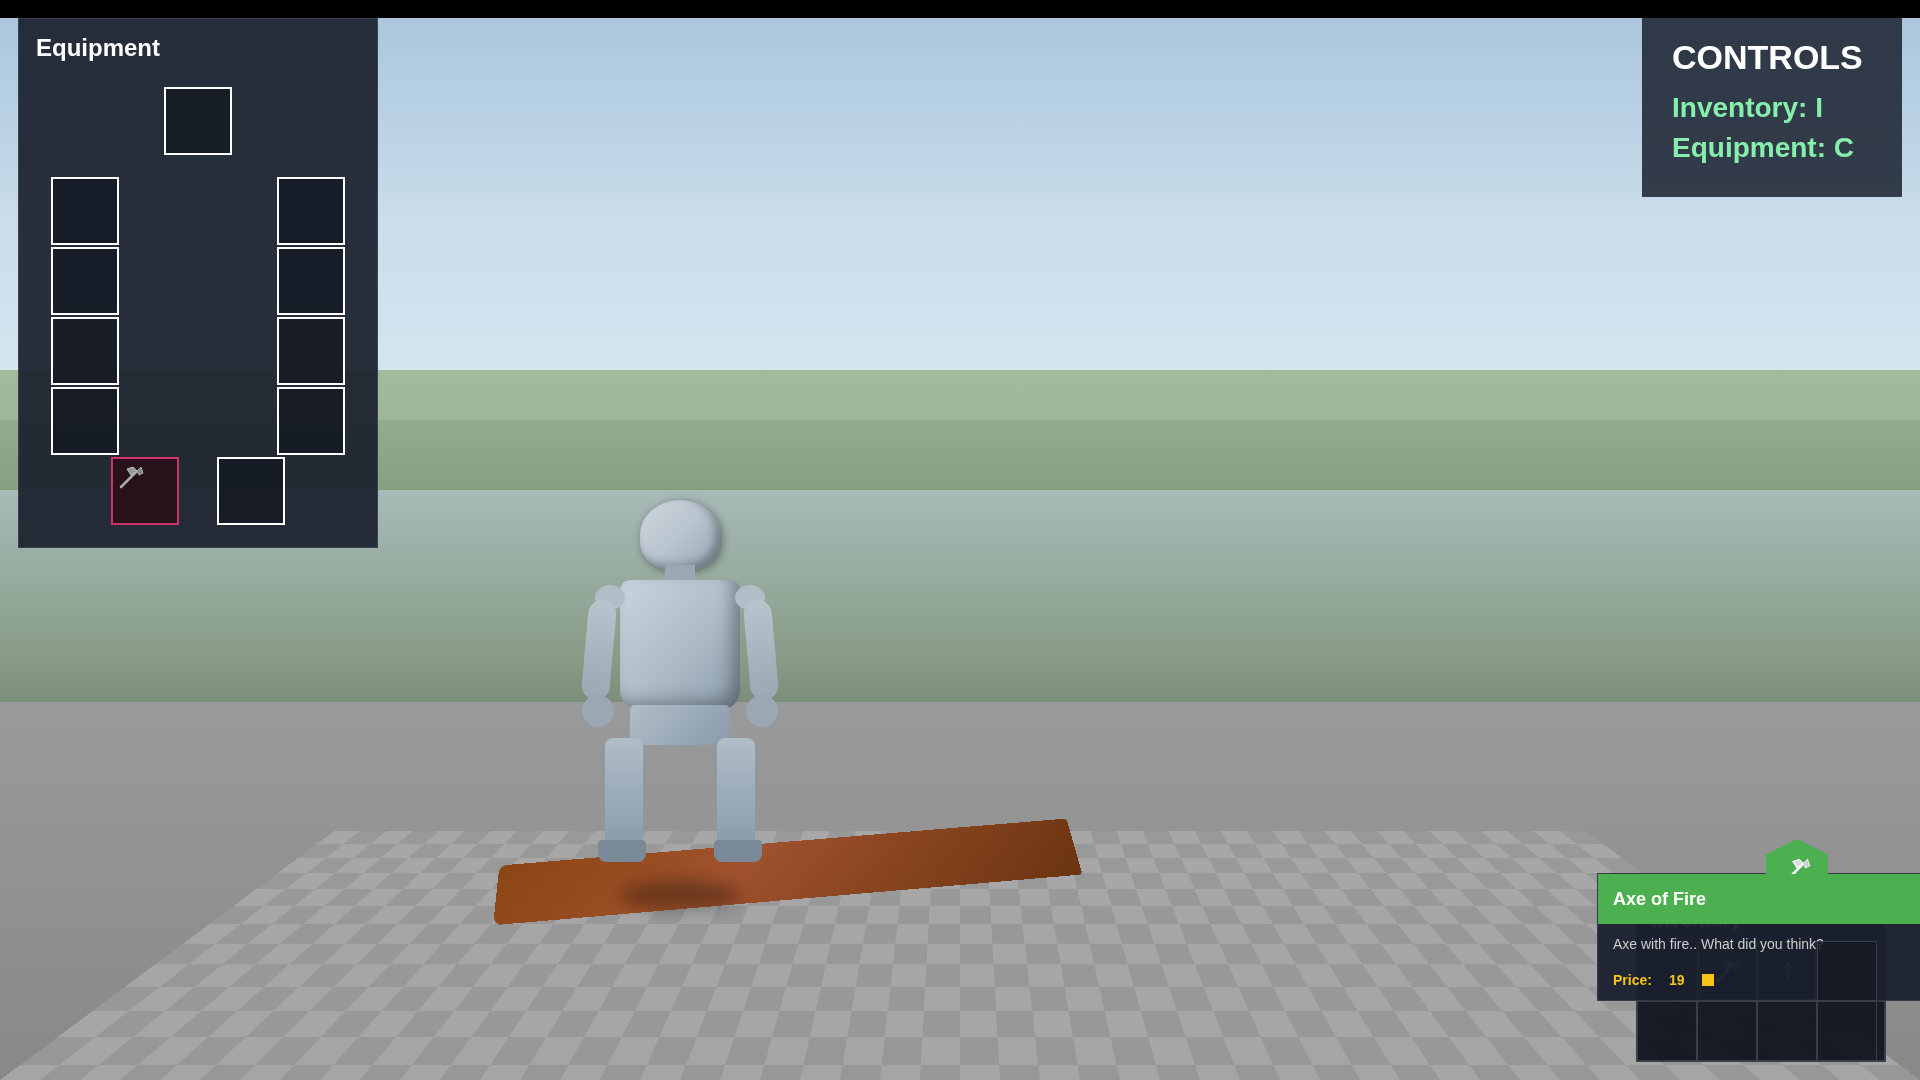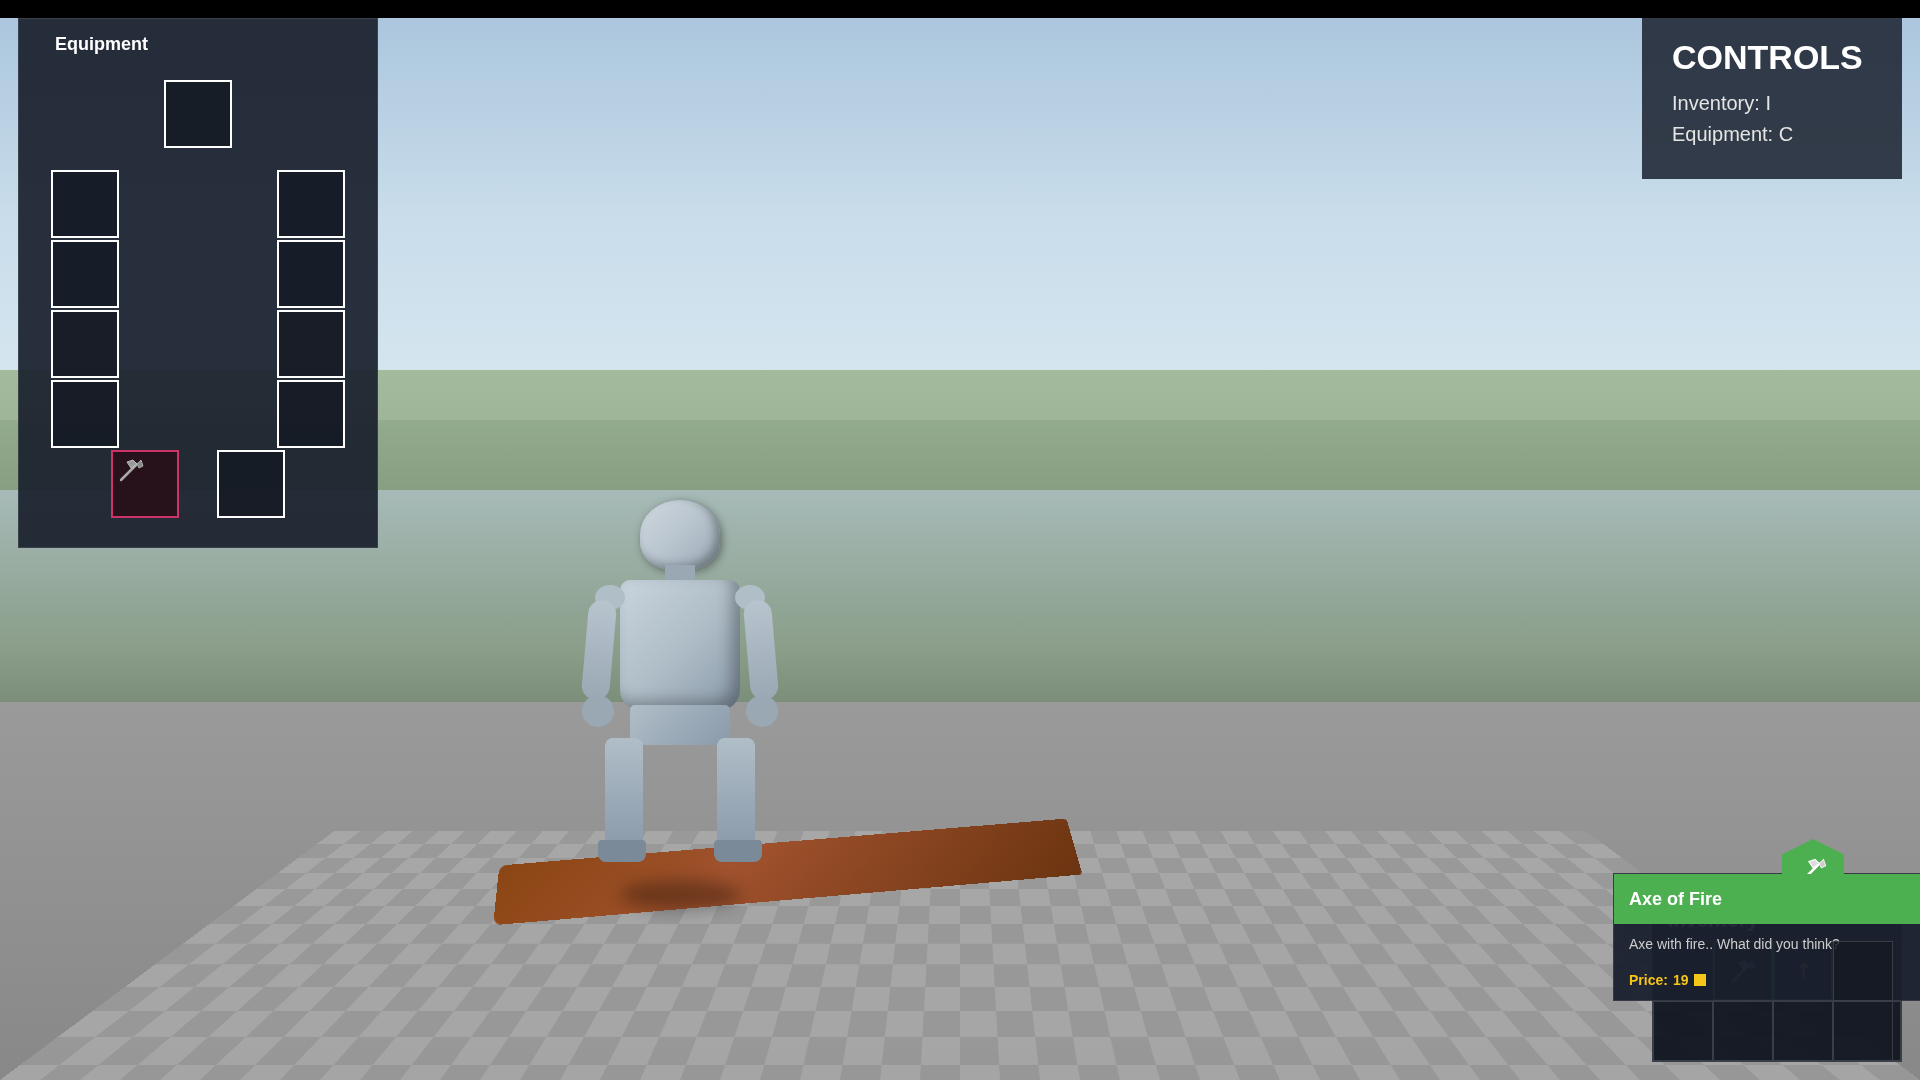--- a/index.html
+++ b/index.html
@@ -254,23 +254,23 @@
       top: 18px;
       left: 18px;
       width: 360px;
       height: 530px;
       background: rgba(25, 32, 45, 0.92);
       border: 1px solid rgba(255,255,255,0.1);
     }
 
     #equipment-title {
       color: #fff;
-      font-size: 18px;
+      font-size: 24px;
       font-weight: bold;
-      padding: 15px 36px 10px;
+      padding: 15px 17px 10px;
     }
 
     
     .slot-head {
       position: absolute;
       top: 15px;
       left: 50%;
       transform: translateX(-50%);
       width: 72px;
       height: 72px;
@@ -321,31 +321,31 @@
     }
 
     #controls-title {
       color: #fff;
       font-size: 34px;
       font-weight: bold;
       margin-bottom: 15px;
     }
 
     .control-item {
-      color: #e5e5e5;
-      font-size: 20px;
+      color: #86efac;
+      font-size: 28px;
       margin-bottom: 8px;
-      font-weight: 400;
+      font-weight: 700;
     }
 
     
     #inventory-panel {
       position: absolute;
       bottom: 18px;
-      right: 18px;
+      right: 34px;
       width: 250px;
       background: rgba(25, 32, 45, 0.92);
       border: 1px solid rgba(255,255,255,0.1);
     }
 
     #inventory-title {
       color: #fff;
       font-size: 20px;
       font-weight: bold;
       padding: 12px 15px 8px;
@@ -416,21 +416,21 @@
       justify-content: space-between;
       align-items: center;
     }
 
     .tooltip-price {
       color: #f5c518;
       font-size: 14px;
       font-weight: bold;
       display: flex;
       align-items: center;
-      gap: 5px;
+      gap: 17px;
     }
 
     .gold-square {
       width: 12px;
       height: 12px;
       background: #f5c518;
       display: inline-block;
     }
 
     

